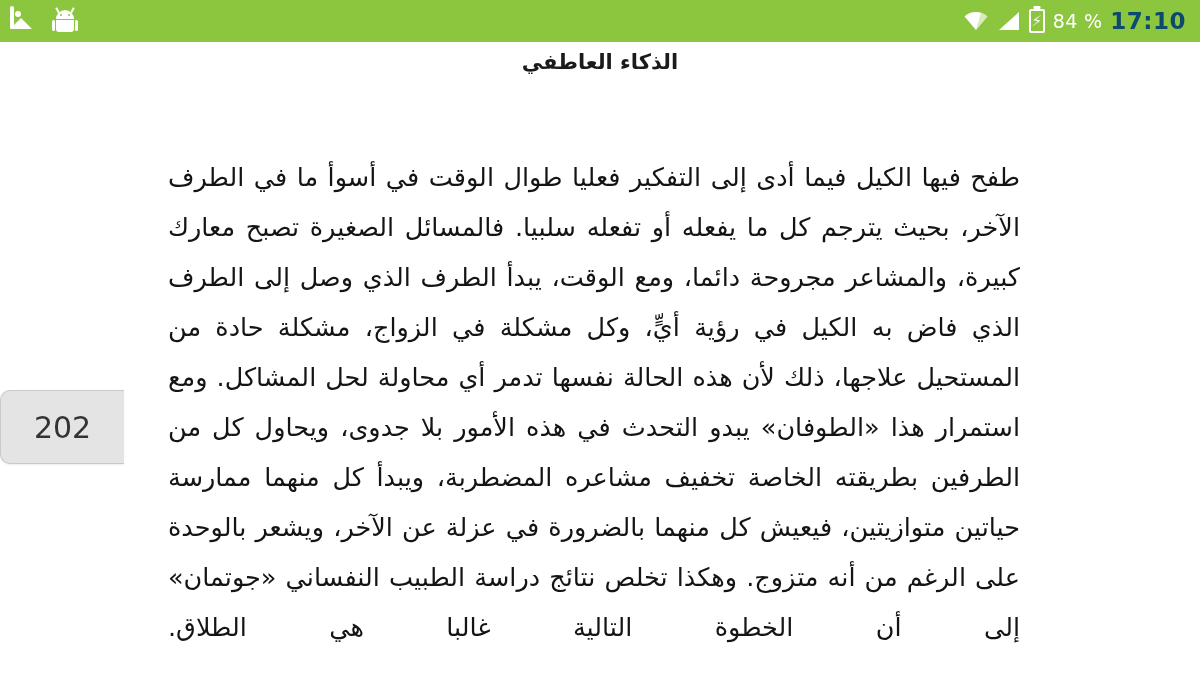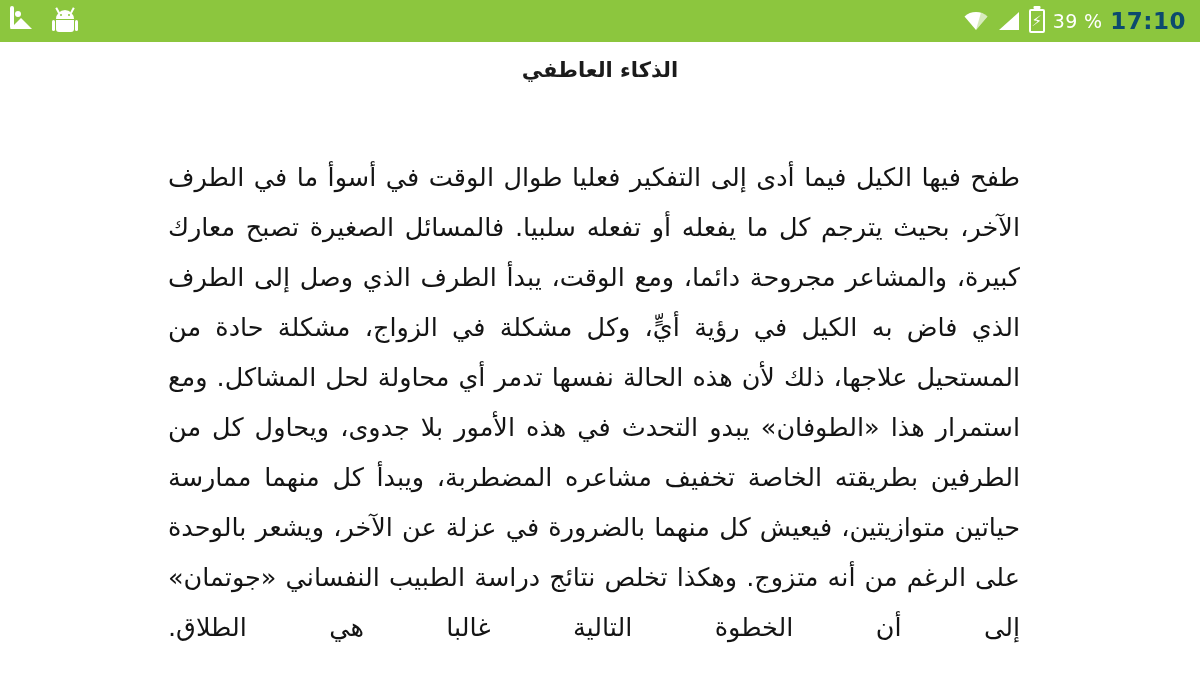--- a/index.html
+++ b/index.html
@@ -192,21 +192,21 @@
     height: 633px;
     background: #ffffff;
     box-sizing: border-box;
     direction: rtl;
   }
   .book-title {
     text-align: center;
     font-size: 21px;
     font-weight: bold;
     color: #1b1b1b;
-    padding-top: 16px;
+    padding-top: 8px;
     letter-spacing: 0;
     font-family: "DejaVu Sans", "Liberation Sans", sans-serif;
   }
   .page-body {
     position: absolute;
     top: 110px;
     right: 180px;
     left: 168px;
     height: 520px;
     overflow: hidden;
@@ -270,25 +270,28 @@
       </svg>
     </span>
     <span class="icon-signal">
       <svg width="24" height="20" viewBox="0 0 24 20" aria-hidden="true">
         <path d="M22 1 L22 19 L2 19 Z" fill="#ffffff"></path>
       </svg>
     </span>
     <span class="icon-battery">
       <span class="bolt">⚡</span>
     </span>
-    <span class="status-text">39 %</span>
+    <span class="status-text">84 %</span>
     <span class="status-clock">17:10</span>
   </div>
 </div>
 
 <div class="reader">
   <div class="book-title">الذكاء العاطفي</div>
 
   <div class="page-body">
     <div class="page-text">طفح فيها الكيل فيما أدى إلى التفكير فعليا طوال الوقت في أسوأ ما في الطرف الآخر، بحيث يترجم كل ما يفعله أو تفعله سلبيا. فالمسائل الصغيرة تصبح معارك كبيرة، والمشاعر مجروحة دائما، ومع الوقت، يبدأ الطرف الذي وصل إلى الطرف الذي فاض به الكيل في رؤية أيٍّ، وكل مشكلة في الزواج، مشكلة حادة من المستحيل علاجها، ذلك لأن هذه الحالة نفسها تدمر أي محاولة لحل المشاكل. ومع استمرار هذا «الطوفان» يبدو التحدث في هذه الأمور بلا جدوى، ويحاول كل من الطرفين بطريقته الخاصة تخفيف مشاعره المضطربة، ويبدأ كل منهما ممارسة حياتين متوازيتين، فيعيش كل منهما بالضرورة في عزلة عن الآخر، ويشعر بالوحدة على الرغم من أنه متزوج. وهكذا تخلص نتائج دراسة الطبيب النفساني «جوتمان» إلى أن الخطوة التالية غالبا هي الطلاق.</div>
   </div>
 
+  <div class="page-badge">
+    <span>202</span>
+  </div>
 </div>
 
 </body></html>

